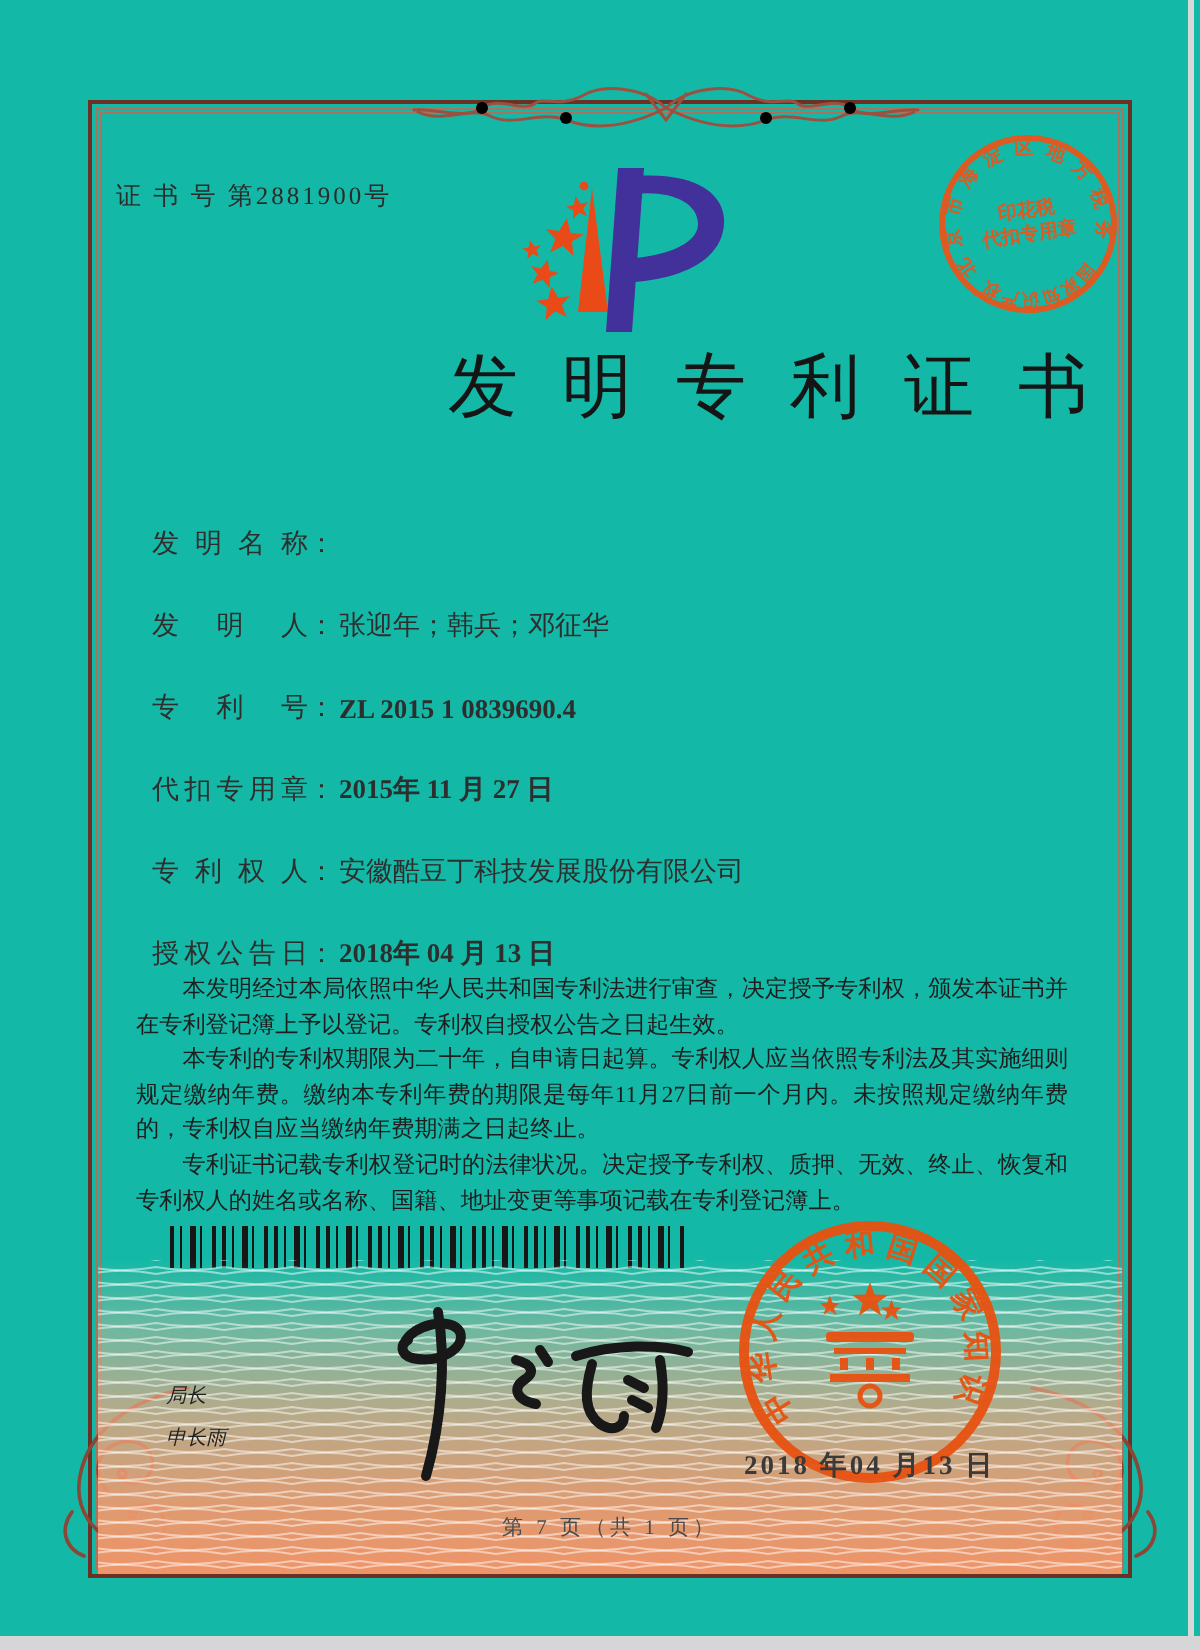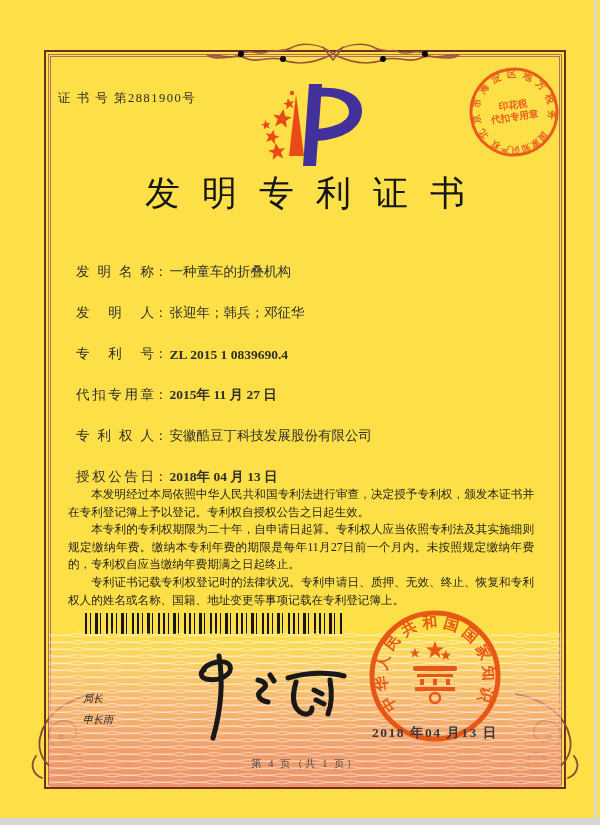--- a/index.html
+++ b/index.html
@@ -1,32 +1,32 @@
 <!DOCTYPE html>
 <html><head>
 <meta charset="utf-8">
 <style>
   html,body{margin:0;padding:0;background:#ffffff;}
-  #stage{position:relative;width:600px;height:825px;background:#fde047;overflow:hidden;
+  #stage{position:relative;width:600px;height:825px;background:#14b8a6;overflow:hidden;
          font-family:"Liberation Serif","DejaVu Serif",serif;}
   .abs{position:absolute;}
 
   
   .edge-right{left:594px;top:0;width:3px;height:825px;background:#d8d8d8;}
   .edge-bottom{left:0;top:818px;width:600px;height:7px;background:#d6d6d6;}
 
   
   .frame{left:44px;top:50px;width:522px;height:739px;box-sizing:border-box;
          border:2px solid #6d3024;padding:2px;}
   .frame-mid{box-sizing:border-box;width:100%;height:100%;border:1px solid #ad715c;padding:1px;}
   .frame-in{box-sizing:border-box;width:100%;height:100%;border:1px solid #ad715c;}
 
   .cert-no{left:58px;top:90px;font-size:12.5px;letter-spacing:1.5px;color:#2b2b2b;}
 
-  .title{left:44px;top:170px;width:522px;text-align:center;font-size:35px;color:#151515;
+  .title{left:44px;top:170px;width:522px;text-align:right;font-size:35px;color:#151515;
          letter-spacing:22px;text-indent:22px;font-weight:400;}
 
   .fields{left:76px;top:240px;width:460px;}
   .frow{height:41px;display:flex;align-items:flex-end;font-size:13.5px;color:#2e2e2e;}
   .flabel{display:inline-block;width:78px;text-align:justify;text-align-last:justify;}
   .fcolon{margin:0 2px 0 0;}
   .bold{font-weight:bold;}
 
   .paras{left:68px;top:486px;width:466px;font-size:11.6px;line-height:17.6px;color:#1e1e1e;text-align:justify;}
   .paras p{margin:0;text-indent:2em;}
@@ -128,21 +128,20 @@
       <path d="M60,4 C93,2 105,15 104,28 C103,45 85,55 59,57 L60,45 C78,43 91,37 91,28 C91,17 77,11 59,13 Z"></path>
     </g>
   </svg>
 
   <div class="abs title">发明专利证书</div>
 
   <div class="abs fields">
     <div class="frow">
       <span class="flabel">发明名称</span>
         <span class="fcolon">：</span>
-      <span class="fvalue">一种童车的折叠机构</span>
     </div>
     <div class="frow">
       <span class="flabel">发明人</span>
         <span class="fcolon">：</span>
       <span class="fvalue">张迎年；韩兵；邓征华</span>
     </div>
     <div class="frow">
       <span class="flabel">专利号</span>
         <span class="fcolon">：</span>
       <span class="fvalue bold">ZL 2015 1 0839690.4</span>
@@ -160,21 +159,21 @@
     <div class="frow">
       <span class="flabel">授权公告日</span>
         <span class="fcolon">：</span>
       <span class="fvalue bold">2018年 04 月 13 日</span>
     </div>
   </div>
 
   <div class="abs paras">
     <p>本发明经过本局依照中华人民共和国专利法进行审查，决定授予专利权，颁发本证书并在专利登记簿上予以登记。专利权自授权公告之日起生效。</p>
     <p>本专利的专利权期限为二十年，自申请日起算。专利权人应当依照专利法及其实施细则规定缴纳年费。缴纳本专利年费的期限是每年11月27日前一个月内。未按照规定缴纳年费的，专利权自应当缴纳年费期满之日起终止。</p>
-    <p>专利证书记载专利权登记时的法律状况。专利申请日、质押、无效、终止、恢复和专利权人的姓名或名称、国籍、地址变更等事项记载在专利登记簿上。</p>
+    <p>专利证书记载专利权登记时的法律状况。决定授予专利权、质押、无效、终止、恢复和专利权人的姓名或名称、国籍、地址变更等事项记载在专利登记簿上。</p>
   </div>
 
   <div class="abs barcode"></div>
 
   <div class="abs guilloche">
     <svg id="waves" width="512" height="157" viewBox="0 0 512 157" preserveAspectRatio="none">
         <path d="M-5 0 q17 -3.2 34 0 q17 -3.2 34 0 q17 -3.2 34 0 q17 -3.2 34 0 q17 -3.2 34 0 q17 -3.2 34 0 q17 -3.2 34 0 q17 -3.2 34 0 q17 -3.2 34 0 q17 -3.2 34 0 q17 -3.2 34 0 q17 -3.2 34 0 q17 -3.2 34 0 q17 -3.2 34 0 q17 -3.2 34 0 q17 -3.2 34 0"></path>
         <path d="M-5 3.5 q17 3.2 34 0 q17 3.2 34 0 q17 3.2 34 0 q17 3.2 34 0 q17 3.2 34 0 q17 3.2 34 0 q17 3.2 34 0 q17 3.2 34 0 q17 3.2 34 0 q17 3.2 34 0 q17 3.2 34 0 q17 3.2 34 0 q17 3.2 34 0 q17 3.2 34 0 q17 3.2 34 0 q17 3.2 34 0"></path>
         <path d="M-5 7 q17 -3.2 34 0 q17 -3.2 34 0 q17 -3.2 34 0 q17 -3.2 34 0 q17 -3.2 34 0 q17 -3.2 34 0 q17 -3.2 34 0 q17 -3.2 34 0 q17 -3.2 34 0 q17 -3.2 34 0 q17 -3.2 34 0 q17 -3.2 34 0 q17 -3.2 34 0 q17 -3.2 34 0 q17 -3.2 34 0 q17 -3.2 34 0"></path>
         <path d="M-5 10.5 q17 3.2 34 0 q17 3.2 34 0 q17 3.2 34 0 q17 3.2 34 0 q17 3.2 34 0 q17 3.2 34 0 q17 3.2 34 0 q17 3.2 34 0 q17 3.2 34 0 q17 3.2 34 0 q17 3.2 34 0 q17 3.2 34 0 q17 3.2 34 0 q17 3.2 34 0 q17 3.2 34 0 q17 3.2 34 0"></path>
@@ -256,21 +255,21 @@
       <rect x="53" y="71" width="4" height="6"></rect>
       <rect x="66" y="71" width="4" height="6"></rect>
       <rect x="79" y="71" width="4" height="6"></rect>
       <rect x="48" y="79" width="40" height="4"></rect>
       <circle cx="68" cy="90" r="5" fill="none" stroke="#e75312" stroke-width="2.5"></circle>
     </g>
   </svg>
 
   <div class="abs issue-date">2018 年04 月13 日</div>
 
-  <div class="abs page-no">第 4 页（共 1 页）</div>
+  <div class="abs page-no">第 7 页（共 1 页）</div>
 
   <svg class="abs tax-stamp" width="92" height="92" viewBox="0 0 92 92">
     <circle cx="46" cy="46" r="43" fill="none" stroke="#e8551c" stroke-width="3"></circle>
     <path id="taxTop" d="M17.3,66.1 A35,35 0 1 1 74.7,66.1" fill="none"></path>
     <path id="taxBot" d="M72,69 A34,34 0 0 1 20,69" fill="none"></path>
     <text font-size="9.5" font-weight="bold" fill="#e8551c" font-family="Liberation Serif, serif">
       <textPath href="#taxTop" startOffset="0" textLength="158">北京市海淀区地方税务局</textPath>
     </text>
     <text font-size="8.5" font-weight="bold" fill="#e8551c" font-family="Liberation Serif, serif">
       <textPath href="#taxBot" startOffset="0" textLength="66">国家知识产权局</textPath>

